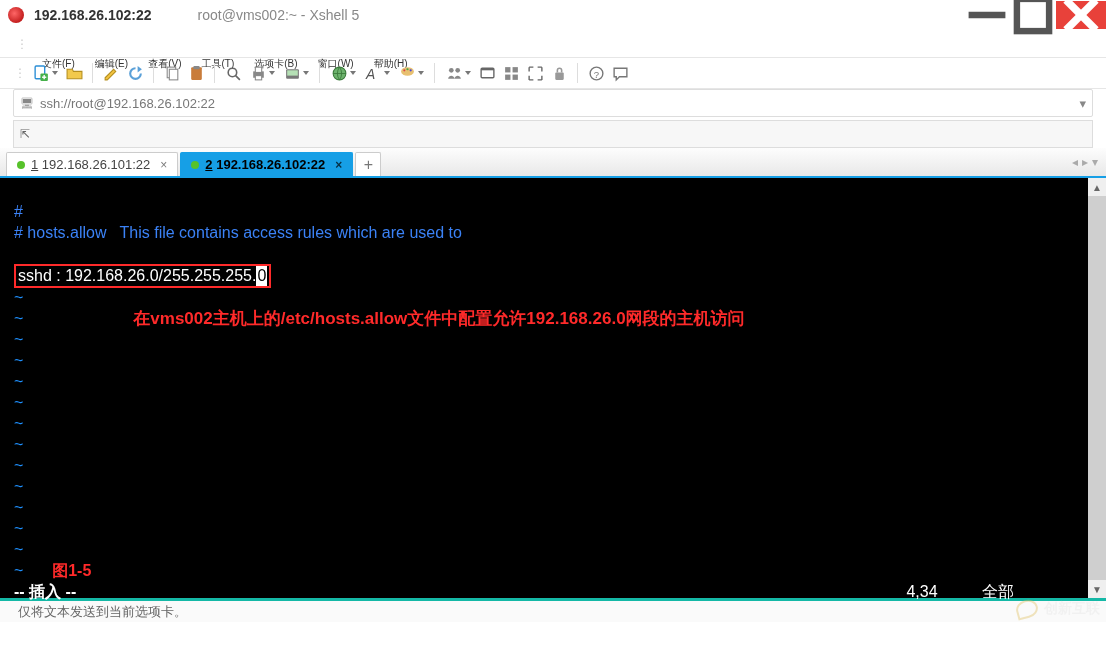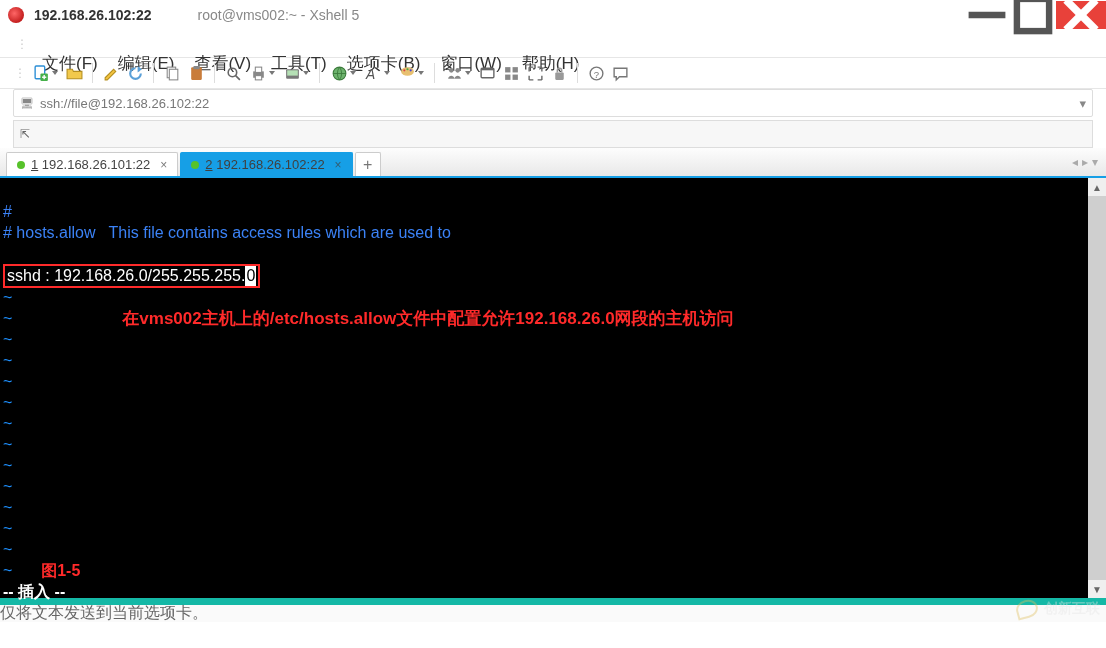--- a/index.html
+++ b/index.html
@@ -9,21 +9,21 @@
 .titlebar { height: 30px; background: #fff; display: flex; align-items: center; padding: 0 0 0 8px; }
 .titlebar .app-icon { width: 16px; height: 16px; background: radial-gradient(circle at 40% 40%, #f66, #a00); border-radius: 50%; margin-right: 10px; }
 .titlebar .title-ip { font-weight: bold; font-size: 14px; color: #333; }
 .titlebar .title-sub { font-size: 14px; color: #888; margin-left: 10px; padding-left: 36px; }
 .titlebar .win-controls { margin-left: auto; display: flex; }
 .titlebar .win-btn { width: 46px; height: 28px; display: flex; align-items: center; justify-content: center; color: #555; font-size: 13px; }
 .titlebar .win-btn.close { background: #e8413a; color: #fff; width: 50px; }
 
 
 .menubar { height: 28px; display: flex; align-items: center; padding: 0 14px; gap: 4px; border-bottom: 1px solid #e6e6e6; }
-.menubar .menu-item { padding: 3px 8px; font-size: 17px; color: #333; cursor: default; margin-top: 40px; }
+.menubar .menu-item { padding: 3px 8px; font-size: 10px; color: #333; cursor: default; margin-top: 40px; }
 .menubar .separator { color: #ccc; margin: 0 2px; }
 
 
 .toolbar { height: 31px; display: flex; align-items: center; padding: 0 14px; gap: 4px; border-bottom: 1px solid #e6e6e6; }
 .toolbar .tb-btn { width: 20px; height: 20px; display: flex; align-items: center; justify-content: center; position: relative; }
 .toolbar .tb-btn svg { width: 17px; height: 17px; }
 .toolbar .tb-btn.dd::after { content:""; border-left: 3px solid transparent; border-right: 3px solid transparent; border-top: 4px solid #777; margin-left: 2px; }
 .toolbar .tb-btn.dd { width: 30px; }
 .toolbar .tb-sep { width: 1px; height: 20px; background: #ddd; margin: 0 4px; }
 
@@ -35,46 +35,46 @@
 
 .hintbar { height: 28px; display: flex; align-items: center; margin: 3px 13px 0 13px; border: 1px solid #ddd; background: #f7f7f7; padding: 0 6px; color: #666; font-size: 12px; }
 .hintbar .icon { margin-right: 6px; font-size: 12px; }
 
 
 .tabstrip { height: 30px; display: flex; align-items: stretch; background: linear-gradient(#fdfdfd, #e8e8e8); border-bottom: 2px solid #169fe6; padding-left: 6px; position: relative; }
 .tabstrip .tab { display: flex; align-items: center; padding: 0 10px; border: 1px solid #ccc; border-bottom: none; margin-top: 4px; margin-right: 2px; background: #f3f3f3; font-size: 13px; color: #444; border-radius: 2px 2px 0 0; position: relative; }
 .tabstrip .tab .dot { width: 8px; height: 8px; border-radius: 50%; margin-right: 6px; }
 .tabstrip .tab .dot.g { background: #57c22b; }
 .tabstrip .tab.inactive { background: #fff; }
-.tabstrip .tab.active { background: #169fe6; color: #404040; font-weight: normal; border-color: #169fe6; }
+.tabstrip .tab.active { background: #169fe6; color: #000000; font-weight: bold; border-color: #169fe6; }
 .tabstrip .tab .x { margin-left: 10px; font-size: 12px; color: inherit; opacity: .7; }
 .tabstrip .add-tab { width: 26px; display: flex; align-items: center; justify-content: center; border: 1px solid #ccc; border-bottom: none; margin-top: 4px; background: #fff; font-size: 16px; color: #777; border-radius: 2px 2px 0 0; }
 .tabstrip .tab-nav { margin-left: auto; display: flex; align-items: center; padding: 0 8px; color: #aaa; gap: 4px; font-size: 12px; }
 
 
 .terminal-wrap { position: relative; height: 420px; background: #000; display: flex; }
-.terminal { flex: 1; padding: 4px 3px; font-family: Consolas, "Courier New", monospace; font-size: 16px; color: #1e90ff; line-height: 20px; white-space: pre; position: relative; }
+.terminal { flex: 1; padding: 4px 14px; font-family: Consolas, "Courier New", monospace; font-size: 16px; color: #1e90ff; line-height: 20px; white-space: pre; position: relative; }
 .terminal .comment { color: #3b82f6; }
 .terminal .boxed { display: inline-block; border: 2px solid #ff2a2a; padding: 0 2px; color: #fff; }
 .terminal .boxed .cursor { display: inline-block; background: #fff; color: #000; padding: 0 1px; }
 .terminal .anno { color: #ff2a2a; font-weight: bold; font-family: "Microsoft YaHei", sans-serif; font-size: 17px; margin-left: 110px; display:inline-block; }
 .terminal .tilde { color: #1e90ff; }
 .terminal .figlabel { color: #ff2a2a; font-weight: bold; font-family: "Microsoft YaHei", sans-serif; font-size: 16px; }
 .terminal .statline { color: #fff; font-weight: bold; display: flex; align-items: center; }
 .terminal .statline .right { margin-left: auto; padding-right: 60px; font-weight: normal; }
 .scrollbar { width: 18px; background: #efefef; display: flex; flex-direction: column; }
 .scrollbar .sb-btn { height: 18px; display: flex; align-items: center; justify-content: center; color: #666; font-size: 10px; background: #efefef; }
 .scrollbar .sb-track { flex: 1; background: #cfcfcf; }
 
 
 .watermark { position: absolute; right: 6px; bottom: 30px; color: #e6e6e6; font-size: 14px; opacity: .4; display: flex; align-items: center; gap: 6px; pointer-events:none; font-weight: bold; }
 .watermark .logo { width: 22px; height: 18px; border: 2px solid #e0c060; border-radius: 50% 50% 50% 0; transform: rotate(-15deg); }
 
 
-.statusbar { height: 24px; border-top: 7px solid #14b8a6; display: flex; align-items: center; padding: 0 0; font-size: 16px; color: #666; background: #fafafa; }
+.statusbar { height: 24px; border-top: 3px solid #14b8a6; display: flex; align-items: center; padding: 0 18px; font-size: 13px; color: #666; background: #fafafa; }
 </style>
 </head>
 <body>
 
 <div class="titlebar">
   <div class="app-icon"></div>
   <span class="title-ip">192.168.26.102:22</span>
   <span class="title-sub">root@vms002:~ - Xshell 5</span>
   <div class="win-controls">
     <div class="win-btn">
@@ -229,21 +229,21 @@
     </div>
   <div class="tb-btn">
       <svg viewBox="0 0 16 16">
         <path d="M2 3h12v8H7l-3 3v-3H2z" fill="none" stroke="#777" stroke-width="1.3"></path>
       </svg>
     </div>
 </div>
 
 <div class="addressbar">
   <span class="icon">🖥</span>
-  <span>ssh://file@192.168.26.102:22</span>
+  <span>ssh://root@192.168.26.102:22</span>
   <span class="dd">▾</span>
 </div>
 
 <div class="hintbar">
   <span class="icon">⇱</span>
 </div>
 
 <div class="tabstrip">
   <div class="tab inactive">
     <span class="dot g"></span>
@@ -276,21 +276,21 @@
 <span class="tilde">~</span>
 <span class="tilde">~</span>
 <span class="tilde">~</span>
 <span class="tilde">~</span>
 <span class="tilde">~</span>
 <span class="tilde">~</span>
 <span class="tilde">~</span>
 <span class="tilde">~</span>
 <span class="tilde">~</span>
 <span class="tilde">~</span>   <span class="figlabel">图1-5</span>
-<span class="statline"><span>-- 插入 --</span></span></div>
+<span class="statline"><span>-- 插入 --</span><span class="right">4,34          全部</span></span></div>
   <div class="scrollbar">
     <div class="sb-btn">▲</div>
     <div class="sb-track"></div>
     <div class="sb-btn">▼</div>
   </div>
 </div>
 
 <div class="watermark">
   <span class="logo"></span>
   <span>创新互联</span>

